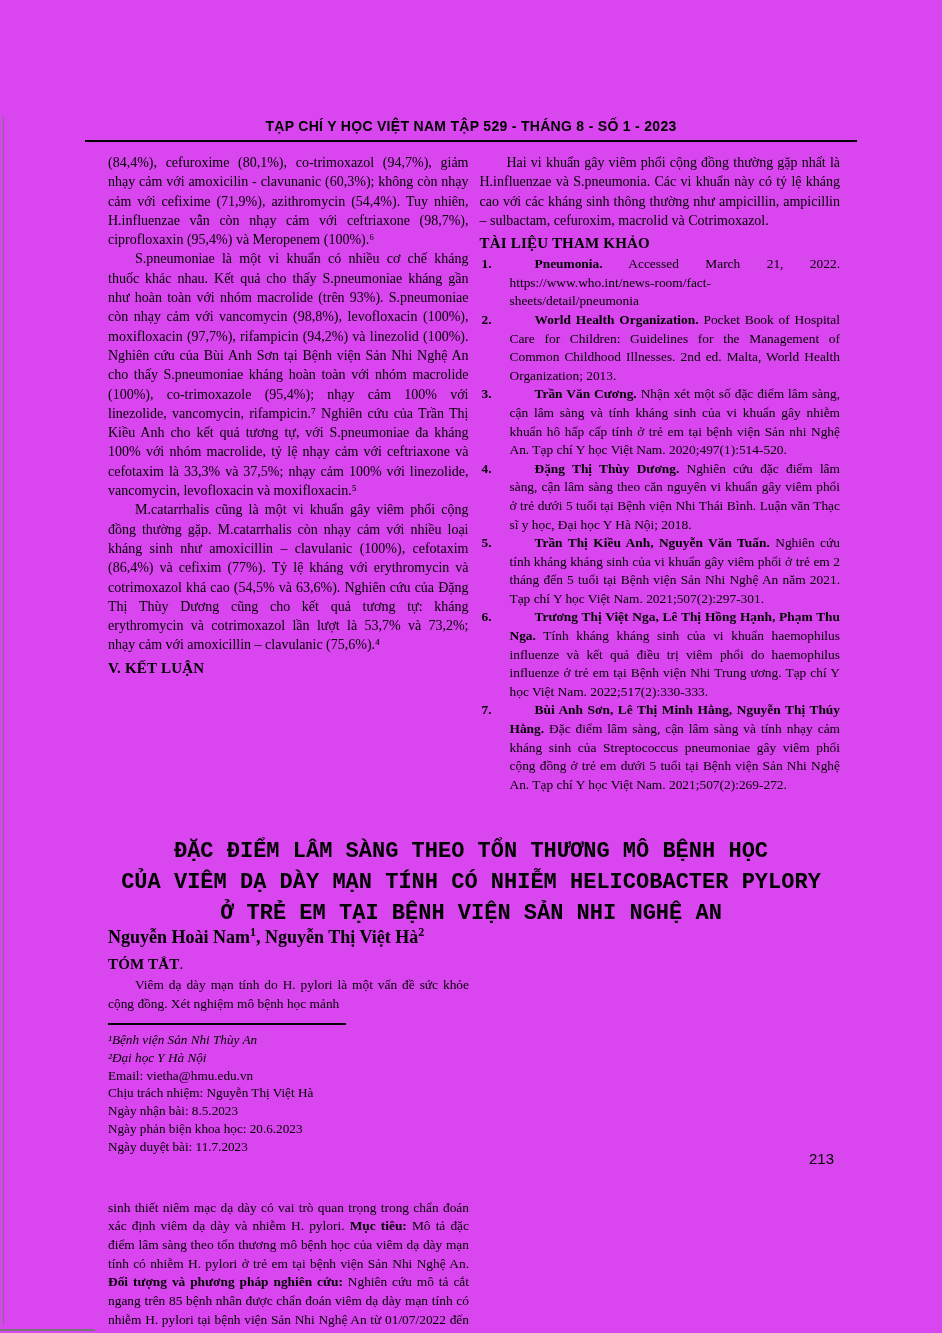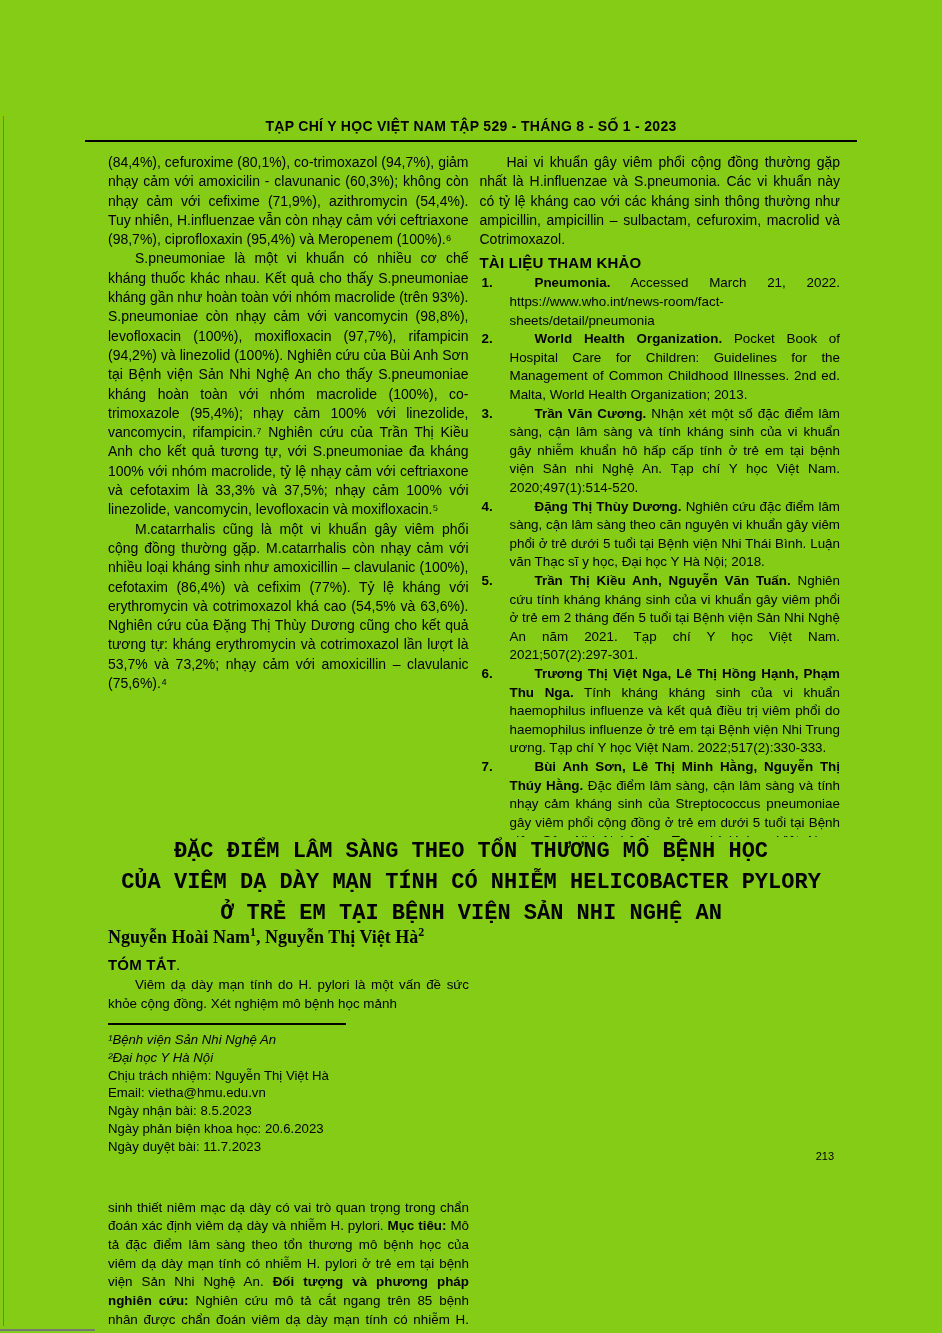--- a/index.html
+++ b/index.html
@@ -1,30 +1,30 @@
 <!DOCTYPE html>
 <html><head>
 <meta charset="utf-8">
 <style>
   * { margin:0; padding:0; box-sizing:border-box; }
   html,body { background:#ffffff; }
   body { width:942px; height:1333px; position:relative; font-family:"Liberation Sans", sans-serif; color:#000; overflow:hidden; }
-  .page { position:absolute; inset:0; background:#84cc16; }
+  .page { position:absolute; inset:0; background:#d946ef; }
 
   .edge-left { position:absolute; left:3px; top:116px; width:1px; height:1210px; background:#777; }
   .edge-bottom { position:absolute; left:0; top:1329px; width:95px; height:2px; background:#777; }
 
   .journal-header { position:absolute; top:118px; left:85px; width:772px; text-align:center;
     font-weight:bold; font-size:14px; letter-spacing:0.3px; }
   .header-rule { position:absolute; top:140px; left:85px; width:772px; height:2px; background:#000; }
 
   .two-col { position:absolute; left:108px; width:732px; display:flex; gap:11px; }
   .section1 { top:153px; height:684px; overflow:hidden; }
   .section2 { top:956px;flex-direction:column; }
-  .col { width:361px; }
+  .col { width:361px;font-family:Liberation Serif, serif; }
 
   .para { text-align:justify; font-size:14px; line-height:19.3px; text-indent:27px; }
   .para.noindent { text-indent:0; }
 
   h3.subhead { font-size:15px; font-weight:bold; margin:5px 0 3px 0; letter-spacing:0.2px; }
   .conclusion { margin-top:8px; }
 
   .refs { font-size:13.4px; line-height:18.6px; }
   .ref { position:relative; padding-left:30px; text-align:justify; }
   .ref-num { position:absolute; left:2px; font-weight:bold; }
@@ -39,38 +39,39 @@
   .section2 .col { font-size:13.4px; }
   .abstract-head { font-size:15px; font-weight:bold; letter-spacing:0.2px; margin-bottom:2px; }
   .abstract-head .dot { font-weight:normal; }
   .abs-left { text-align:justify; line-height:19px; text-indent:27px; }
   .abs-right { text-align:justify; line-height:18.7px;margin-top:32px; }
 
   .footnote { margin-top:10px; font-size:13.2px; line-height:17.8px; }
   .fn-rule { width:238px; height:2px; background:#000; margin-bottom:6px; }
   .fn-aff { font-style:italic; }
 
-  .page-number { position:absolute; top:1150px; right:108px; font-size:11px; }
+  .page-number { position:absolute; top:1150px; right:108px; font-size:15px; }
 </style>
 </head>
 <body>
 
 <div class="page">
 
   <div class="edge-left"></div>
   <div class="edge-bottom"></div>
 
   <div class="journal-header">TẠP CHÍ Y HỌC VIỆT NAM TẬP 529 - THÁNG 8 - SỐ 1 - 2023</div>
   <div class="header-rule"></div>
 
   <div class="two-col section1">
     <div class="col">
       <p class="para noindent">(84,4%), cefuroxime (80,1%), co-trimoxazol (94,7%), giảm nhạy cảm với amoxicilin - clavunanic (60,3%); không còn nhạy cảm với cefixime (71,9%), azithromycin (54,4%). Tuy nhiên, H.influenzae vẫn còn nhạy cảm với ceftriaxone (98,7%), ciprofloxaxin (95,4%) và Meropenem (100%).⁶</p>
       <p class="para">S.pneumoniae là một vi khuẩn có nhiều cơ chế kháng thuốc khác nhau. Kết quả cho thấy S.pneumoniae kháng gần như hoàn toàn với nhóm macrolide (trên 93%). S.pneumoniae còn nhạy cảm với vancomycin (98,8%), levofloxacin (100%), moxifloxacin (97,7%), rifampicin (94,2%) và linezolid (100%). Nghiên cứu của Bùi Anh Sơn tại Bệnh viện Sản Nhi Nghệ An cho thấy S.pneumoniae kháng hoàn toàn với nhóm macrolide (100%), co-trimoxazole (95,4%); nhạy cảm 100% với linezolide, vancomycin, rifampicin.⁷ Nghiên cứu của Trần Thị Kiều Anh cho kết quả tương tự, với S.pneumoniae đa kháng 100% với nhóm macrolide, tỷ lệ nhạy cảm với ceftriaxone và cefotaxim là 33,3% và 37,5%; nhạy cảm 100% với linezolide, vancomycin, levofloxacin và moxifloxacin.⁵</p>
       <p class="para">M.catarrhalis cũng là một vi khuẩn gây viêm phổi cộng đồng thường gặp. M.catarrhalis còn nhạy cảm với nhiều loại kháng sinh như amoxicillin – clavulanic (100%), cefotaxim (86,4%) và cefixim (77%).  Tỷ lệ kháng với erythromycin và cotrimoxazol khá cao (54,5% và 63,6%). Nghiên cứu của Đặng Thị Thùy Dương cũng cho kết quả tương tự: kháng erythromycin và cotrimoxazol lần lượt là 53,7% và 73,2%; nhạy cảm với amoxicillin – clavulanic (75,6%).⁴</p>
+      <h3 class="subhead conclusion">V. KẾT LUẬN</h3>
     </div>
     <div class="col">
       <p class="para">Hai vi khuẩn gây viêm phổi cộng đồng thường gặp nhất là H.influenzae và S.pneumonia. Các vi khuẩn này có tỷ lệ kháng cao với các kháng sinh thông thường như ampicillin, ampicillin – sulbactam, cefuroxim, macrolid và Cotrimoxazol.</p>
       <h3 class="subhead">TÀI LIỆU THAM KHẢO</h3>
       <div class="refs">
 
           <div class="ref">
             <span class="ref-num">1.</span><b class="ref-label">Pneumonia.</b><span> Accessed March 21, 2022. https://www.who.int/news-room/fact-sheets/detail/pneumonia</span>
           </div>
 
@@ -113,29 +114,29 @@
   <div class="authors"><span>Nguyễn Hoài Nam</span><sup>1</sup><span>, Nguyễn Thị Việt Hà</span><sup>2</sup></div>
 
   <div class="two-col section2">
     <div class="col">
       <div class="abstract-head"><span>TÓM TẮT</span><span class="dot">.</span></div>
       <p class="abs-left">Viêm dạ dày mạn tính do H. pylori là một vấn đề sức khỏe cộng đồng. Xét nghiệm mô bệnh học mảnh</p>
       <div class="footnote">
         <div class="fn-rule"></div>
         <div>
 
-            <div class="fn-aff">¹Bệnh viện Sản Nhi Nghệ An</div>
+            <div class="fn-aff">¹Bệnh viện Sản Nhi Thùy An</div>
 
             <div class="fn-aff">²Đại học Y Hà Nội</div>
           </div>
         <div>
 
+            <div class="fn-line">Email: vietha@hmu.edu.vn</div>
+
             <div class="fn-line">Chịu trách nhiệm: Nguyễn Thị Việt Hà</div>
-
-            <div class="fn-line">Email: vietha@hmu.edu.vn</div>
 
             <div class="fn-line">Ngày nhận bài: 8.5.2023</div>
 
             <div class="fn-line">Ngày phản biện khoa học: 20.6.2023</div>
 
             <div class="fn-line">Ngày duyệt bài: 11.7.2023</div>
           </div>
       </div>
     </div>
     <div class="col">

